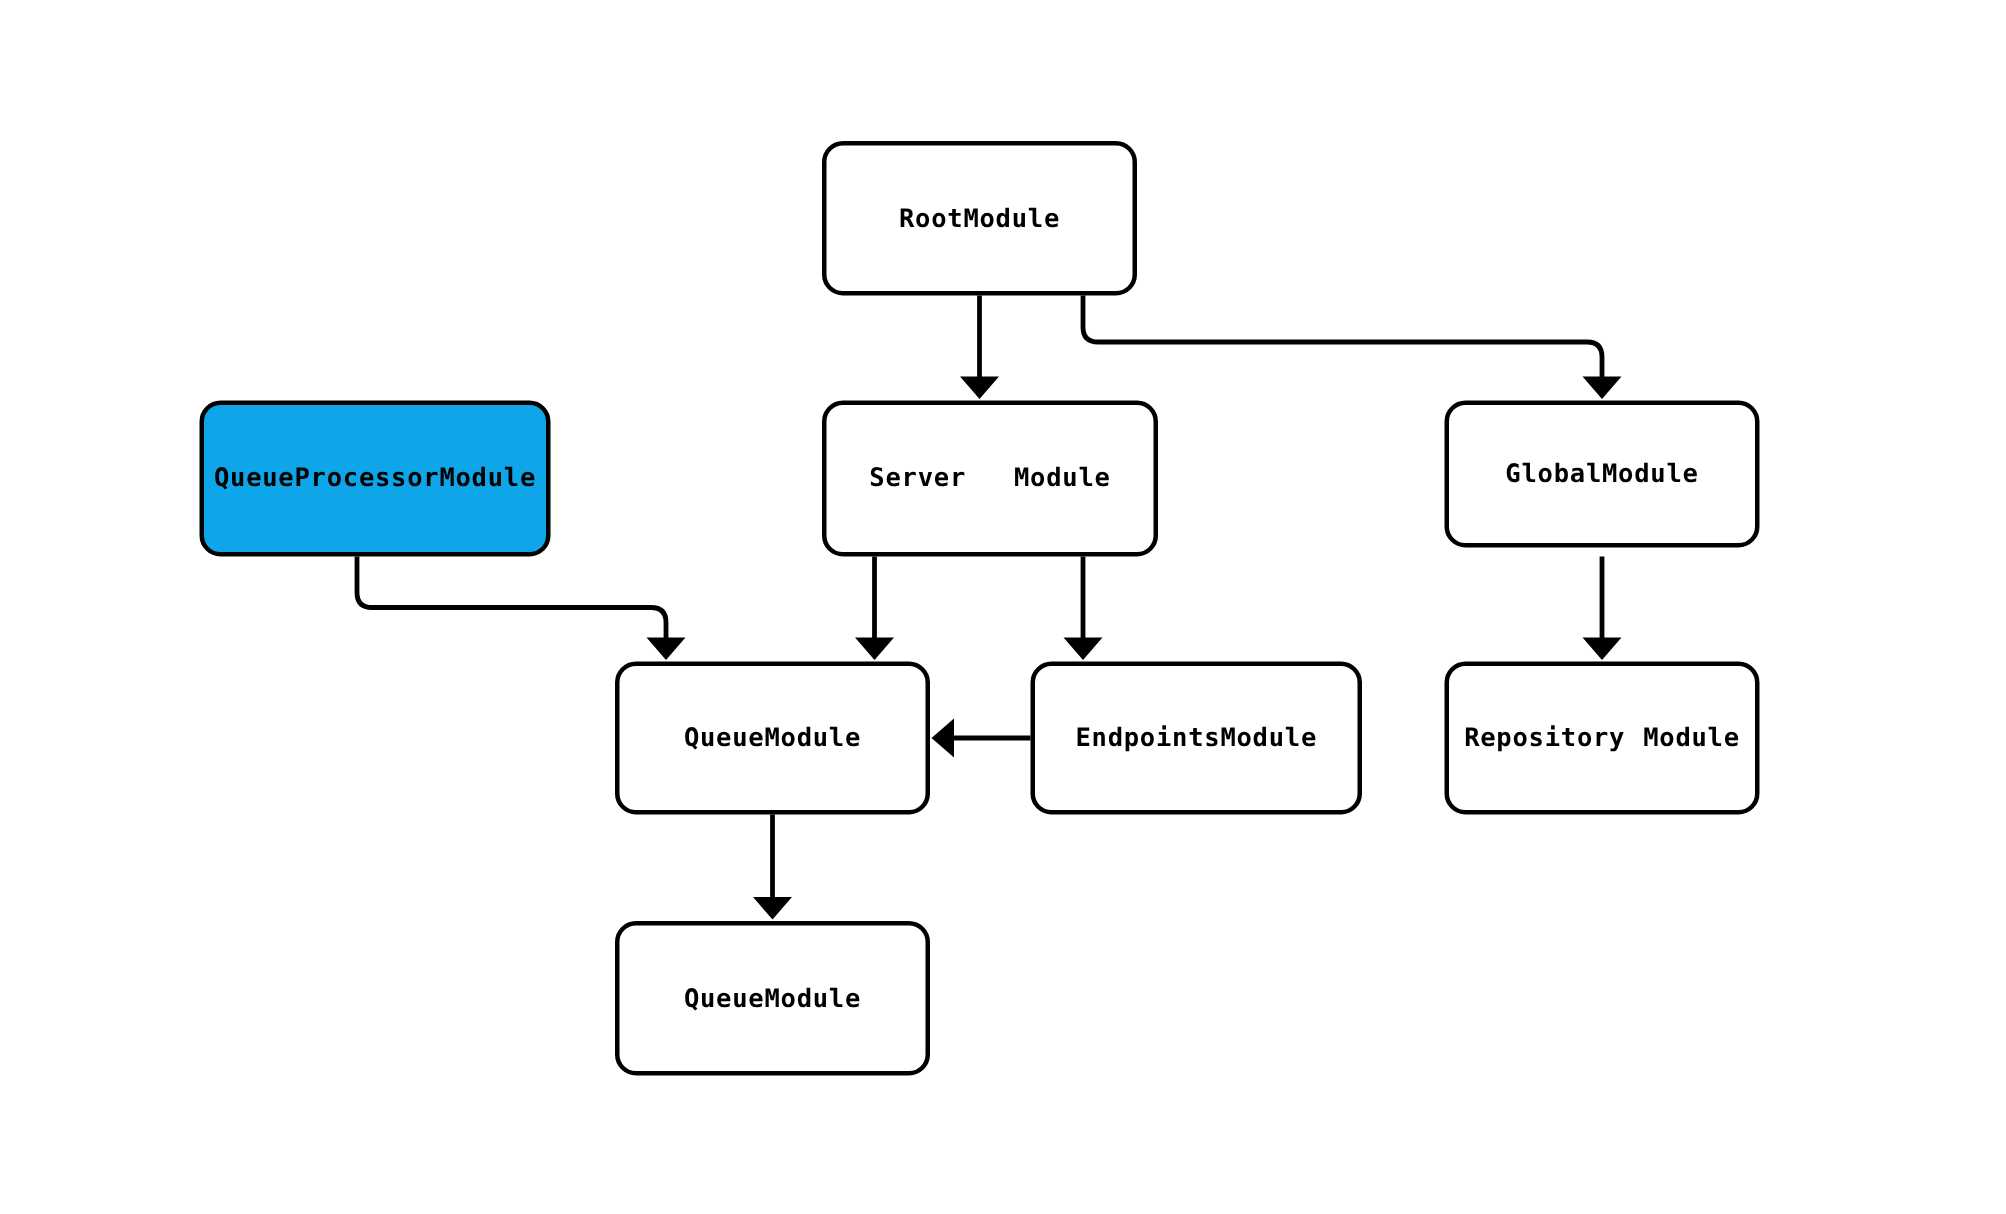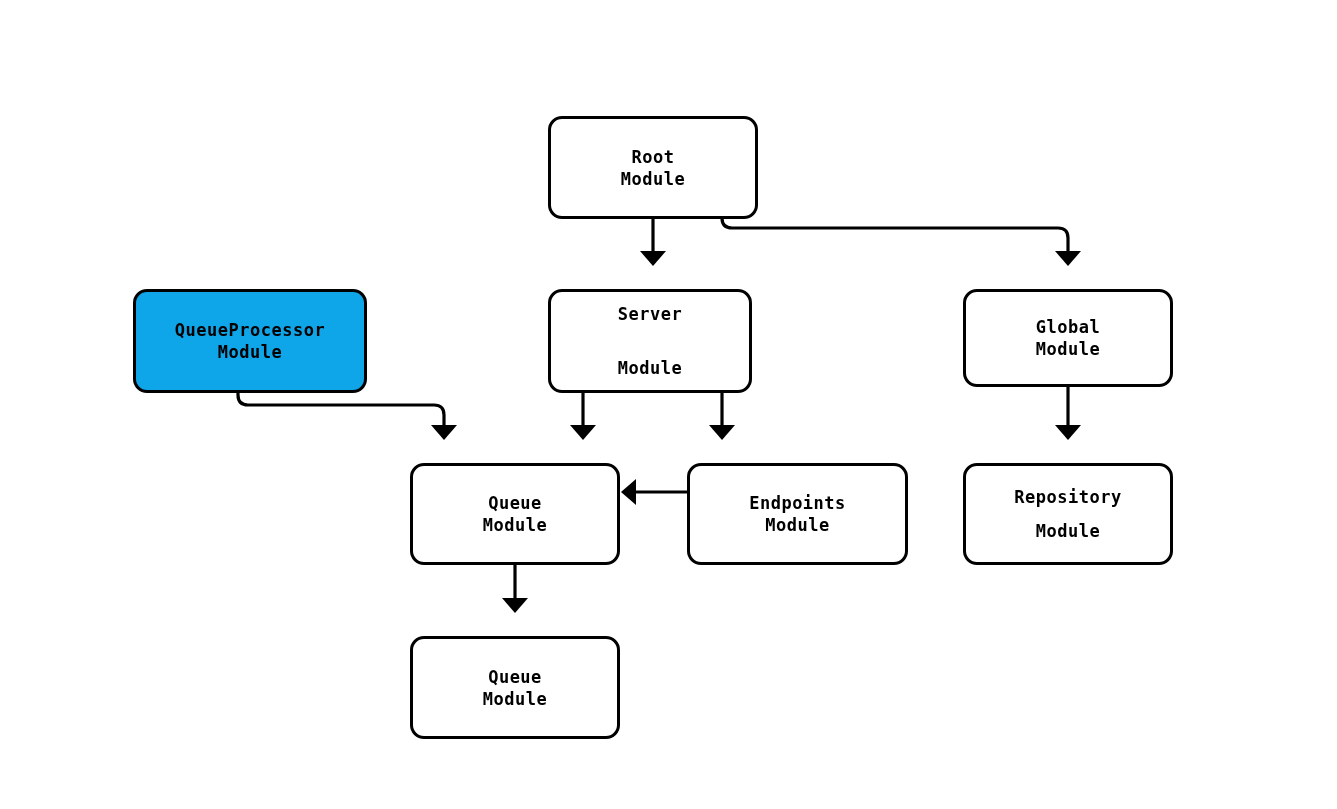--- a/index.html
+++ b/index.html
@@ -26,25 +26,24 @@
     width: 1337px;
     height: 809px;
   }
   .node {
     position: absolute;
     box-sizing: border-box;
     background: #ffffff;
     border: 3px solid #000000;
     border-radius: 14px;
     display: flex;
-    flex-direction: column;
+    flex-direction: row;
     align-items: center;
     justify-content: center;
     z-index: 2;
-    margin-top: 22px;
   }
   .node-line {
     font-family: "DejaVu Sans Mono", "Liberation Mono", monospace;
     font-size: 17px;
     font-weight: bold;
     line-height: 22px;
     color: #000000;
     letter-spacing: 0.5px;
     white-space: pre;
     text-align: center;
@@ -93,21 +92,21 @@
   <div class="node" style="left: 548px; top: 94px; width: 210px; height: 103px; border-color: rgb(0, 0, 0); background: rgb(255, 255, 255);">
     <span class="node-line">Root</span>
     <span class="node-line">Module</span>
   </div>
 
   <div class="node" style="left: 133px; top: 267px; width: 234px; height: 104px; border-color: rgb(0, 0, 0); background: #0ea5e9;">
     <span class="node-line">QueueProcessor</span>
     <span class="node-line">Module</span>
   </div>
 
-  <div class="node" style="left: 548px; top: 267px; width: 204px; height: 104px; border-color: rgb(0, 0, 0); background: rgb(255, 255, 255); gap: 32px;">
+  <div class="node" style="left: 548px; top: 267px; width: 224px; height: 104px; border-color: rgb(0, 0, 0); background: rgb(255, 255, 255); gap: 32px;">
     <span class="node-line">Server</span>
     <span class="node-line">Module</span>
   </div>
 
   <div class="node" style="left: 963px; top: 267px; width: 210px; height: 98px; border-color: rgb(0, 0, 0); background: rgb(255, 255, 255);">
     <span class="node-line">Global</span>
     <span class="node-line">Module</span>
   </div>
 
   <div class="node" style="left: 410px; top: 441px; width: 210px; height: 102px; border-color: rgb(0, 0, 0); background: rgb(255, 255, 255);">

